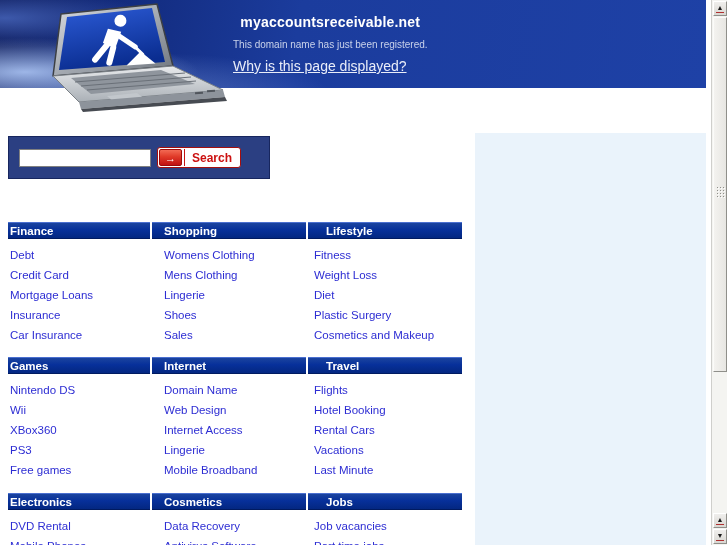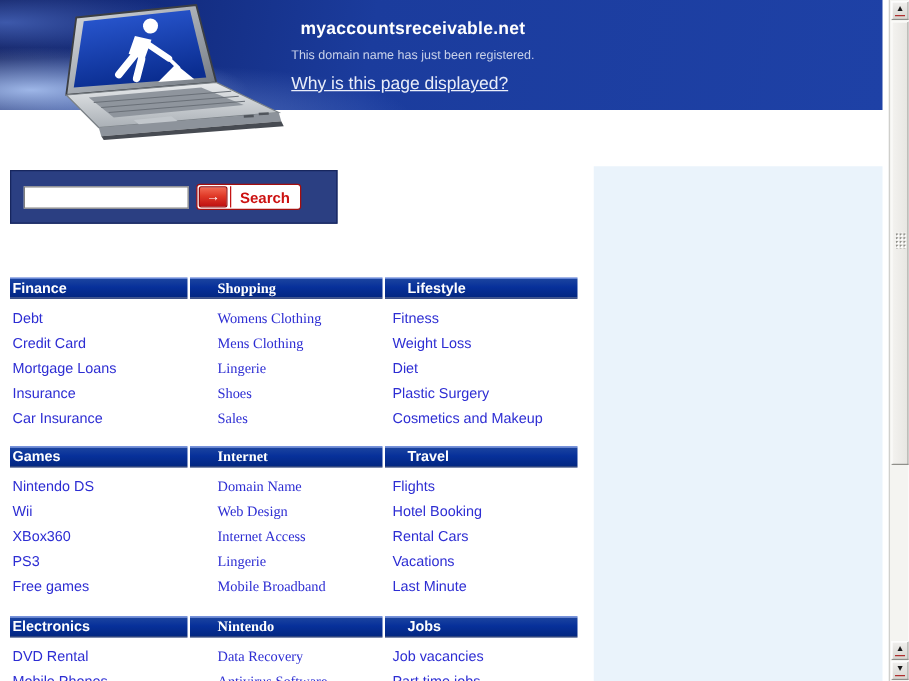--- a/index.html
+++ b/index.html
@@ -58,21 +58,21 @@
   .cat-section{position:absolute;left:8px;width:454px;}
   .cat-headers,.cat-links{display:grid;grid-template-columns:142px 154px 154px;column-gap:2px;}
   .cat-header{
     height:17px;line-height:17px;color:#fff;font-weight:bold;font-size:11.5px;
     background:linear-gradient(180deg,#1b449f 0%,#07309a 45%,#032781 100%);
     border-top:1px solid #4a6fd0;border-bottom:1px solid #001a60;box-sizing:border-box;
   }
   .cat-links{margin-top:6px;grid-auto-rows:20px;}
   .cl{color:#2d2dd3;font-size:11.5px;line-height:20px;text-decoration:none;display:block;cursor:pointer;}
   .h1,.cl.c1{padding-left:2px;}
-  .h2,.cl.c2{padding-left:22px;font-family:Liberation Serif, serif;}
+  .h2,.cl.c2{padding-left:12px;}
   .h3{padding-left:18px;}
   .cl.c3{padding-left:6px;}
 
   
   .side-panel{position:absolute;left:475px;top:133px;width:231px;height:412px;background:#eaf3fb;}
 
   
   .scrollbar{position:absolute;left:711px;top:0;width:16px;height:545px;background:#f4f4f1;border-left:1px solid #cfcfcc;box-sizing:border-box;}
   .sb-btn{
     position:absolute;left:1px;width:14px;height:15px;box-sizing:border-box;
@@ -205,21 +205,21 @@
       <a href="#" class="cl c3">Vacations</a>
       <a href="#" class="cl c1">Free games</a>
       <a href="#" class="cl c2">Mobile Broadband</a>
       <a href="#" class="cl c3">Last Minute</a>
     </div>
   </div>
 
   <div class="cat-section" style="top:493px">
     <div class="cat-headers">
       <div class="cat-header h1">Electronics</div>
-      <div class="cat-header h2">Nintendo</div>
+      <div class="cat-header h2">Cosmetics</div>
       <div class="cat-header h3">Jobs</div>
     </div>
     <div class="cat-links">
       <a href="#" class="cl c1">DVD Rental</a>
       <a href="#" class="cl c2">Data Recovery</a>
       <a href="#" class="cl c3">Job vacancies</a>
       <a href="#" class="cl c1">Mobile Phones</a>
       <a href="#" class="cl c2">Antivirus Software</a>
       <a href="#" class="cl c3">Part time jobs</a>
     </div>

